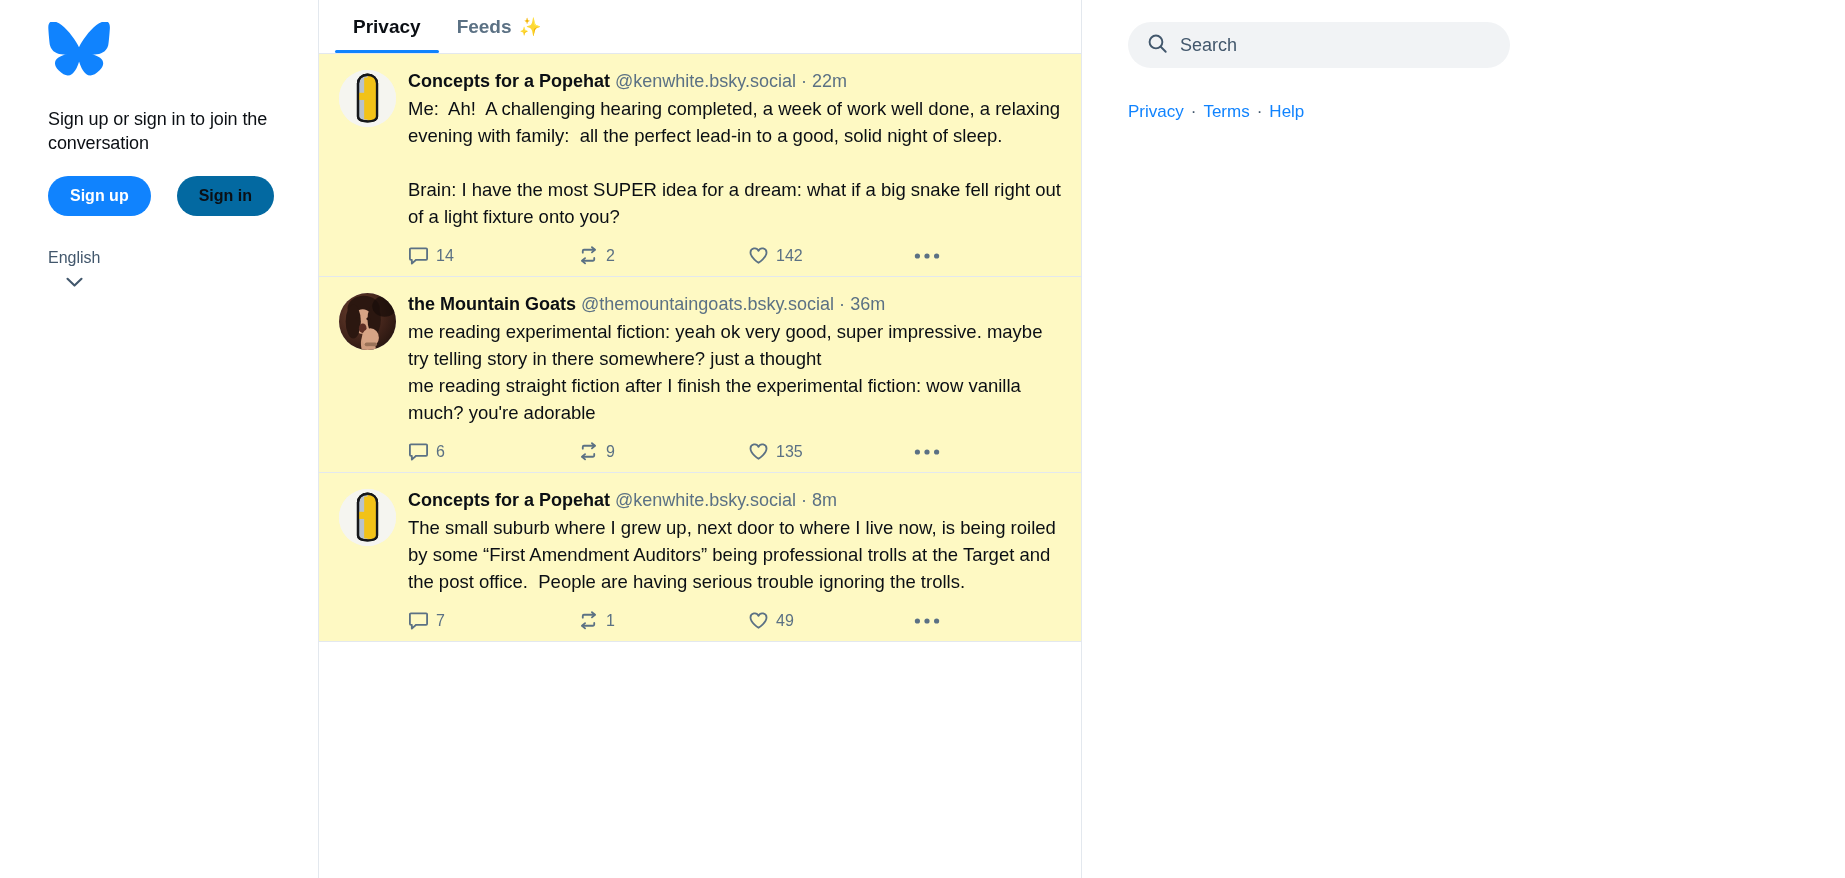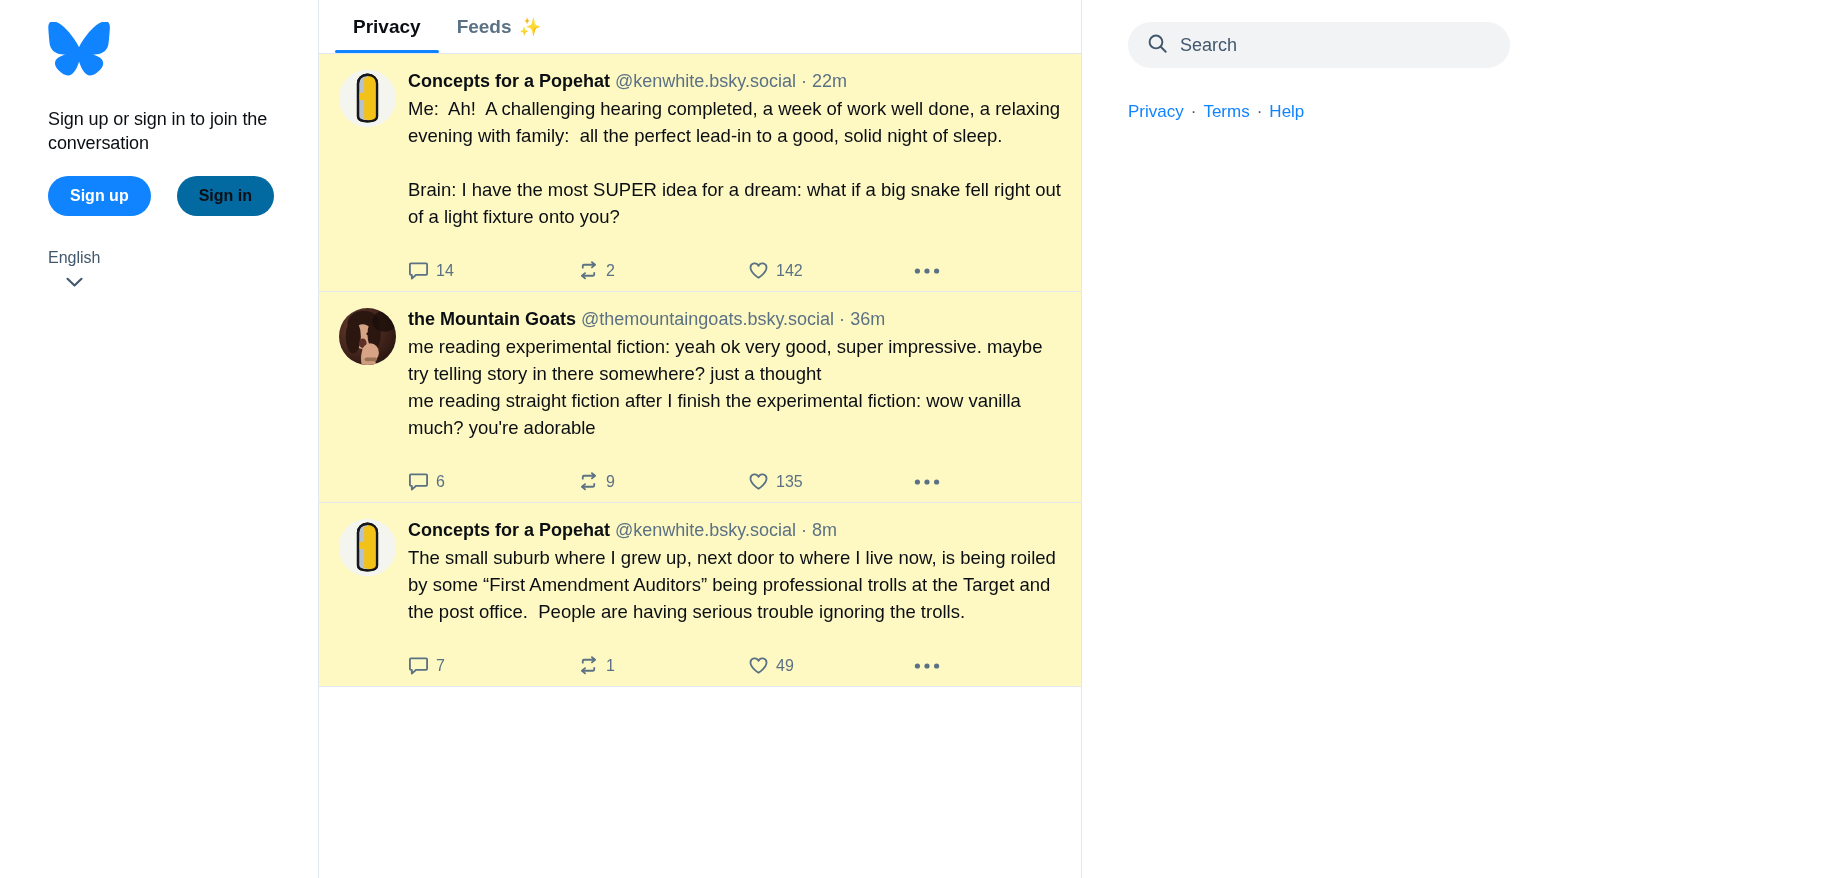--- a/index.html
+++ b/index.html
@@ -135,21 +135,21 @@
   .timestamp { color: #5b7184; cursor: pointer; }
   .post-text {
     font-size: 18.5px;
     line-height: 1.46;
     color: #0b0f14;
     white-space: pre-wrap;
     word-wrap: break-word;
   }
   .actions {
     display: flex;
-    margin-top: 28px;
+    margin-top: 13px;
     padding-right: 10px;
   }
   .action {
     display: flex;
     align-items: center;
     gap: 7px;
     color: #5b7184;
     font-size: 16px;
     cursor: pointer;
     background: none;

